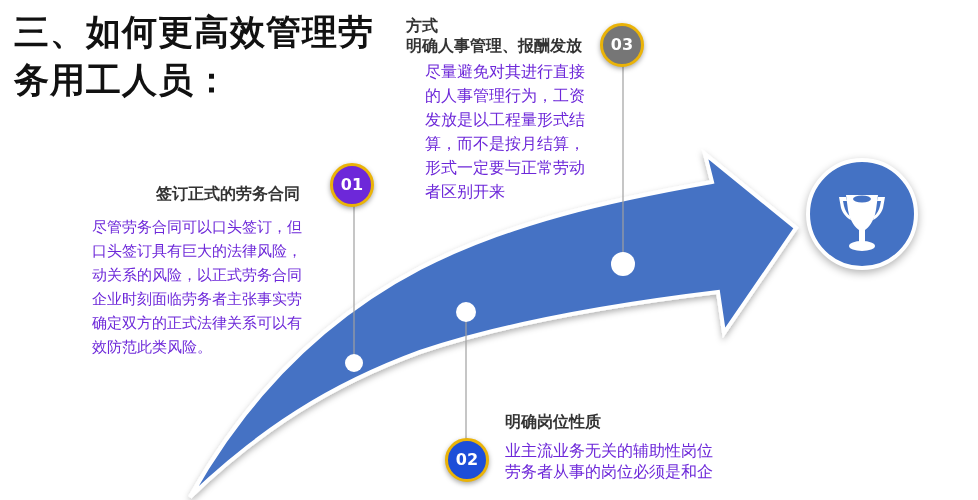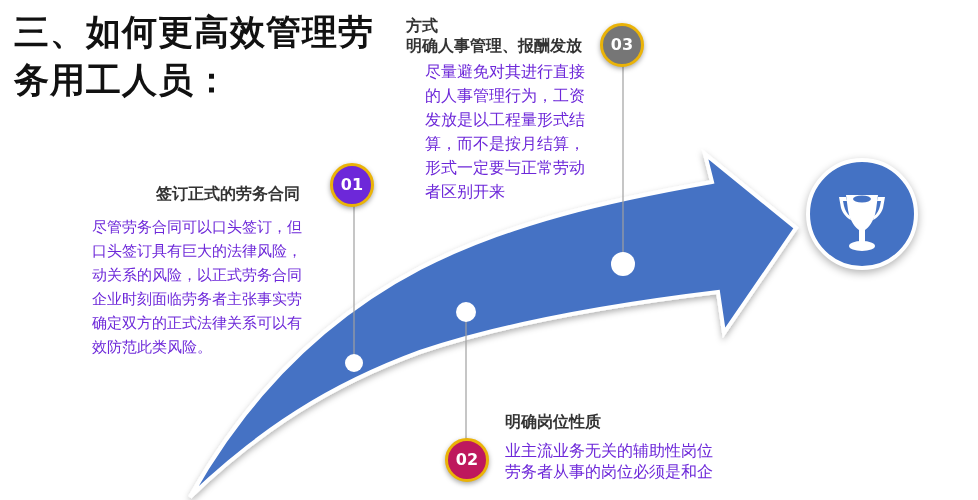--- a/index.html
+++ b/index.html
@@ -49,21 +49,21 @@
 <div class="body-text" style="left:80px; top:215px;margin-left:12px;">
   <div>尽管劳务合同可以口头签订，但</div>
   <div>口头签订具有巨大的法律风险，</div>
   <div>动关系的风险，以正式劳务合同</div>
   <div>企业时刻面临劳务者主张事实劳</div>
   <div>确定双方的正式法律关系可以有</div>
   <div>效防范此类风险。</div>
 </div>
 
 <div class="heading" style="left:505px; top:412px;">明确岗位性质</div>
-<div class="badge" style="left:445px; top:438px; background:#be185d;">02</div>
+<div class="badge" style="left:445px; top:438px; background:#1d4ed8;">02</div>
 <div class="body-text" style="left:505px; top:440px; font-size:16px; line-height:21px;">
   <div>业主流业务无关的辅助性岗位</div>
   <div>劳务者从事的岗位必须是和企</div>
 </div>
 
 <div class="heading" style="left:406px; top:16px; line-height:20px;">
   <div>方式</div>
   <div>明确人事管理、报酬发放</div>
 </div>
 <div class="badge" style="left:600px; top:23px; background:#767676;">03</div>

